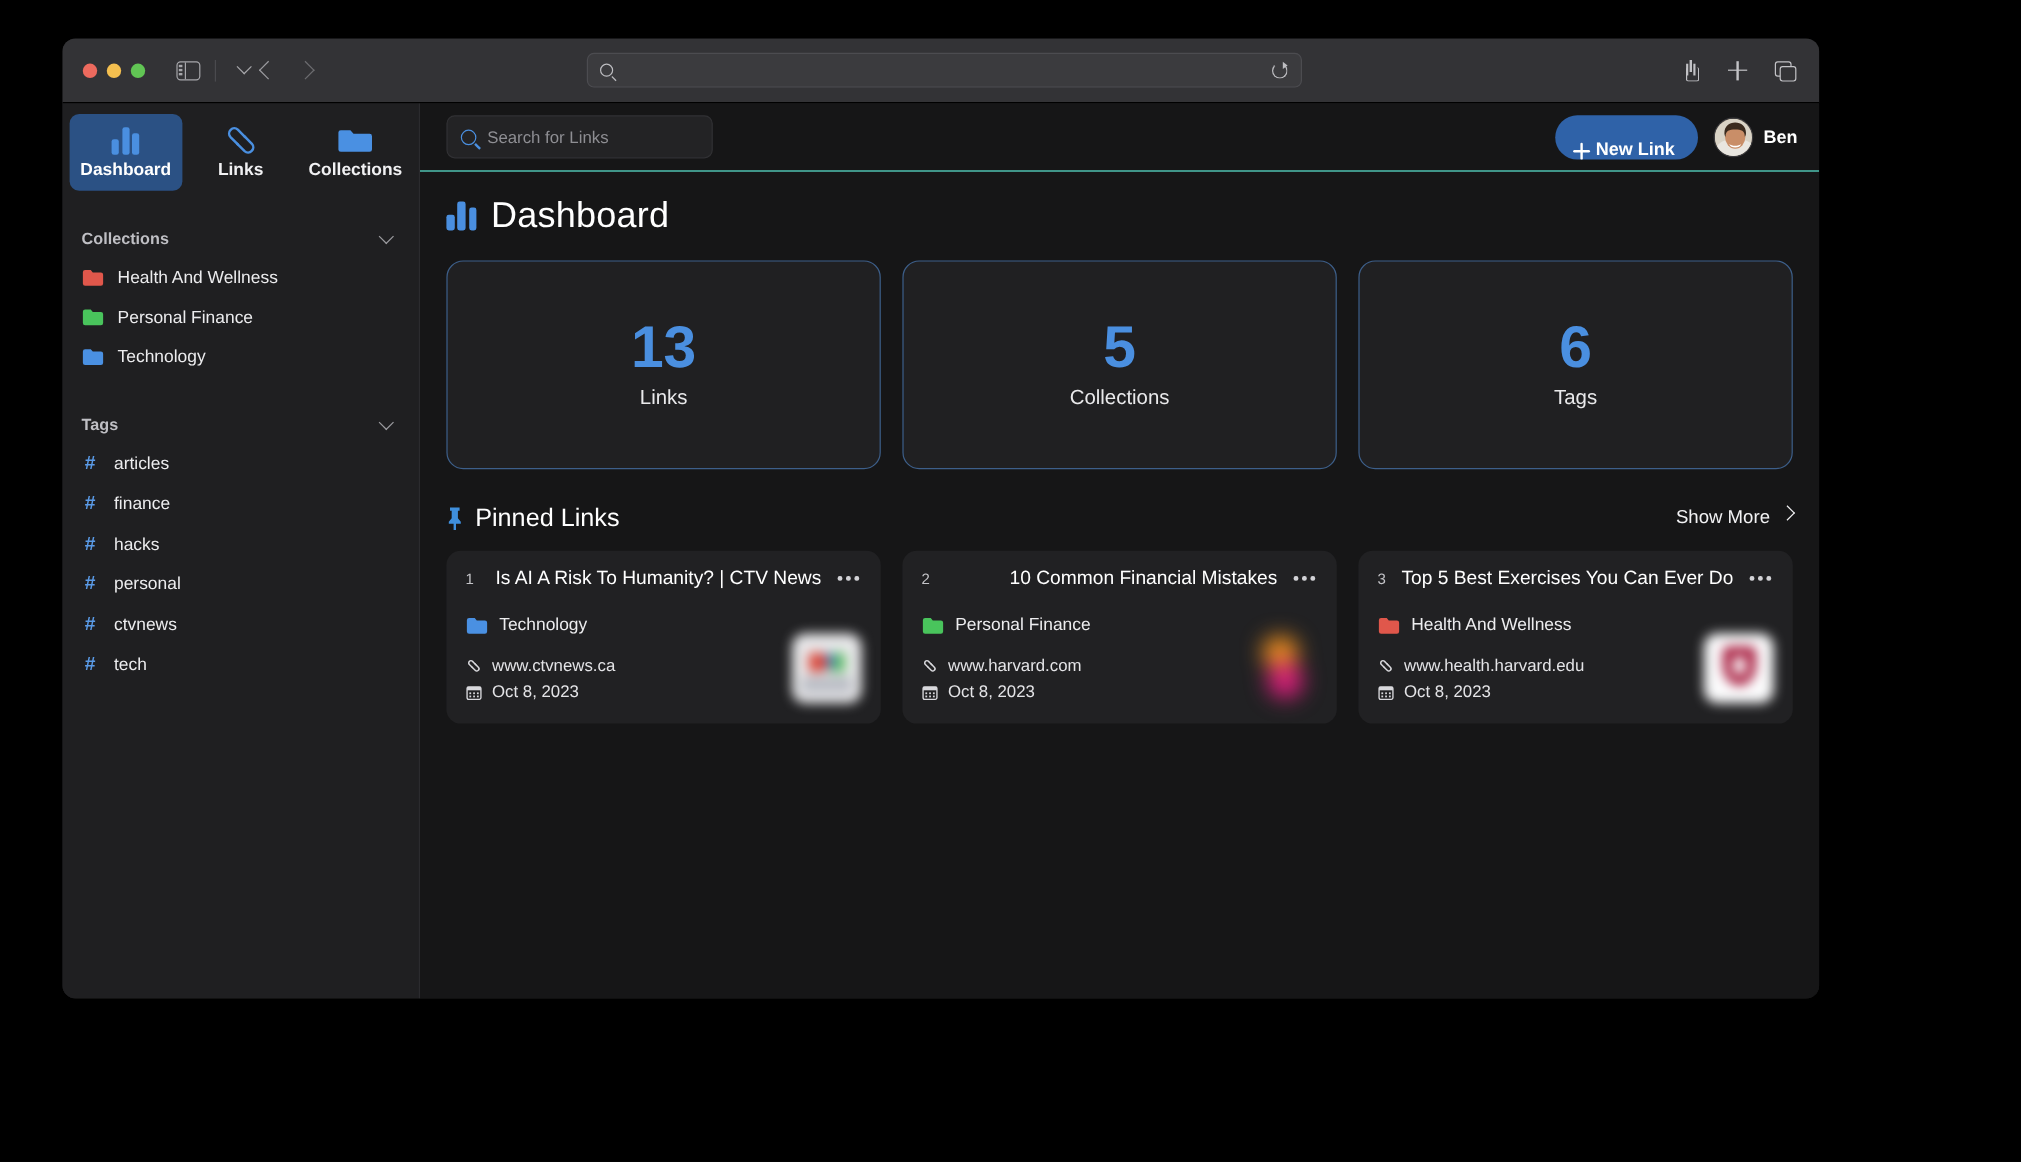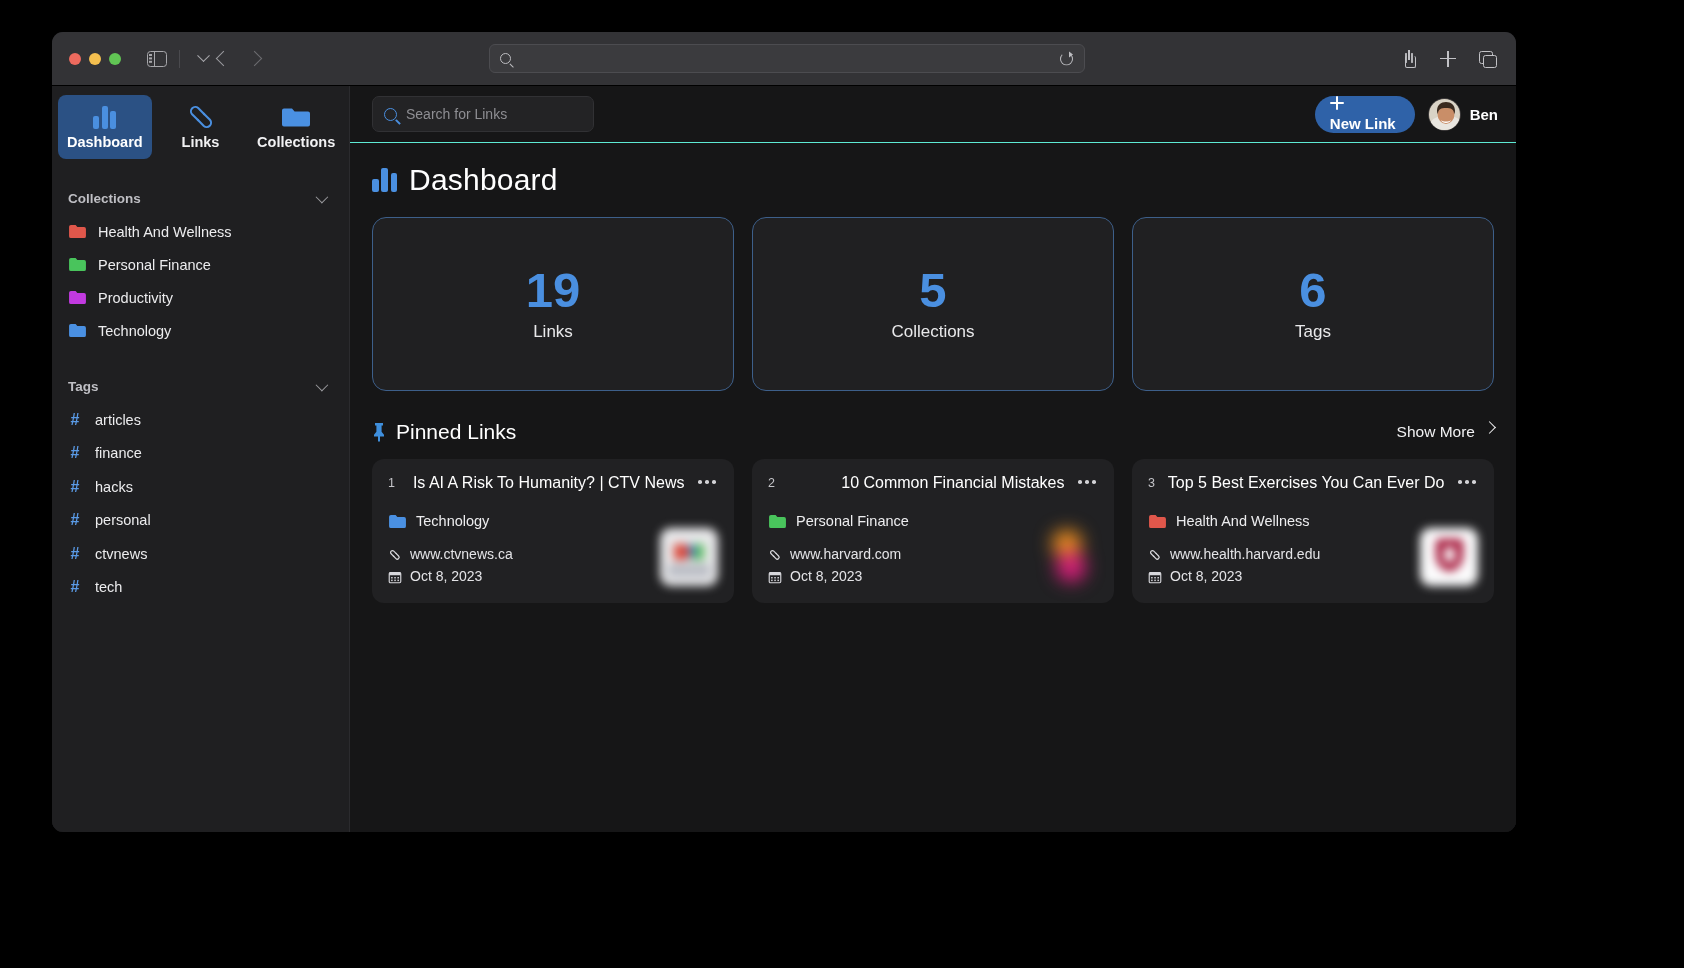--- a/index.html
+++ b/index.html
@@ -226,24 +226,23 @@
   .search-input::placeholder { color: #8e8e93; }
 
   .header-right { margin-left: auto; display: flex; align-items: center; gap: 13px; }
   .new-link-btn {
     height: 37px;
     background: #2f62a8;
     border: none; border-radius: 19px;
     color: #fff;
     font-size: 15px; font-weight: bold;
     font-family: "Liberation Sans", sans-serif;
-    display: flex; align-items: flex-start; gap: 5px;
+    display: flex; align-items: flex-end; gap: 5px;
     padding: 0 19px 0 15px;
     cursor: pointer;
-    flex-direction: column;
   }
   .btn-plus { width: 14px; height: 14px; position: relative; }
   .btn-plus::before, .btn-plus::after { content: ""; position: absolute; background: #fff; border-radius: 1px; }
   .btn-plus::before { left: 0; top: 6px; width: 14px; height: 2.3px; }
   .btn-plus::after { top: 0; left: 6px; height: 14px; width: 2.3px; }
 
   .user-chip { display: flex; align-items: center; gap: 9px; cursor: pointer; }
   .avatar {
     width: 33px; height: 33px; border-radius: 50%;
     background: #6a5646;
@@ -447,26 +446,20 @@
         <svg class="folder-sw" viewBox="0 0 20 16">
             <path d="M1 3a2 2 0 0 1 2-2h5l1.8 2.2H17a2 2 0 0 1 2 2V13a2 2 0 0 1-2 2H3a2 2 0 0 1-2-2z" fill="#e0574b"></path>
           </svg>
         <div class="sb-item-label">Health And Wellness</div>
       </div>
       <div class="sb-item">
         <svg class="folder-sw" viewBox="0 0 20 16">
             <path d="M1 3a2 2 0 0 1 2-2h5l1.8 2.2H17a2 2 0 0 1 2 2V13a2 2 0 0 1-2 2H3a2 2 0 0 1-2-2z" fill="#49c45c"></path>
           </svg>
         <div class="sb-item-label">Personal Finance</div>
-      </div>
-      <div class="sb-item">
-        <svg class="folder-sw" viewBox="0 0 20 16">
-            <path d="M1 3a2 2 0 0 1 2-2h5l1.8 2.2H17a2 2 0 0 1 2 2V13a2 2 0 0 1-2 2H3a2 2 0 0 1-2-2z" fill="#c23ae0"></path>
-          </svg>
-        <div class="sb-item-label">Productivity</div>
       </div>
       <div class="sb-item">
         <svg class="folder-sw" viewBox="0 0 20 16">
             <path d="M1 3a2 2 0 0 1 2-2h5l1.8 2.2H17a2 2 0 0 1 2 2V13a2 2 0 0 1-2 2H3a2 2 0 0 1-2-2z" fill="#4a90e2"></path>
           </svg>
         <div class="sb-item-label">Technology</div>
       </div>
 
       <div class="sb-section-head">
         <div class="sb-section-title">Tags</div>
@@ -533,21 +526,21 @@
           <div class="icon-chart-title">
               <i></i>
               <i></i>
               <i></i>
             </div>
           <div class="page-title">Dashboard</div>
         </div>
 
         <div class="stats-grid">
           <div class="stat-card">
-            <div class="stat-value">19</div>
+            <div class="stat-value">13</div>
             <div class="stat-label">Links</div>
           </div>
           <div class="stat-card">
             <div class="stat-value">5</div>
             <div class="stat-label">Collections</div>
           </div>
           <div class="stat-card">
             <div class="stat-value">6</div>
             <div class="stat-label">Tags</div>
           </div>

